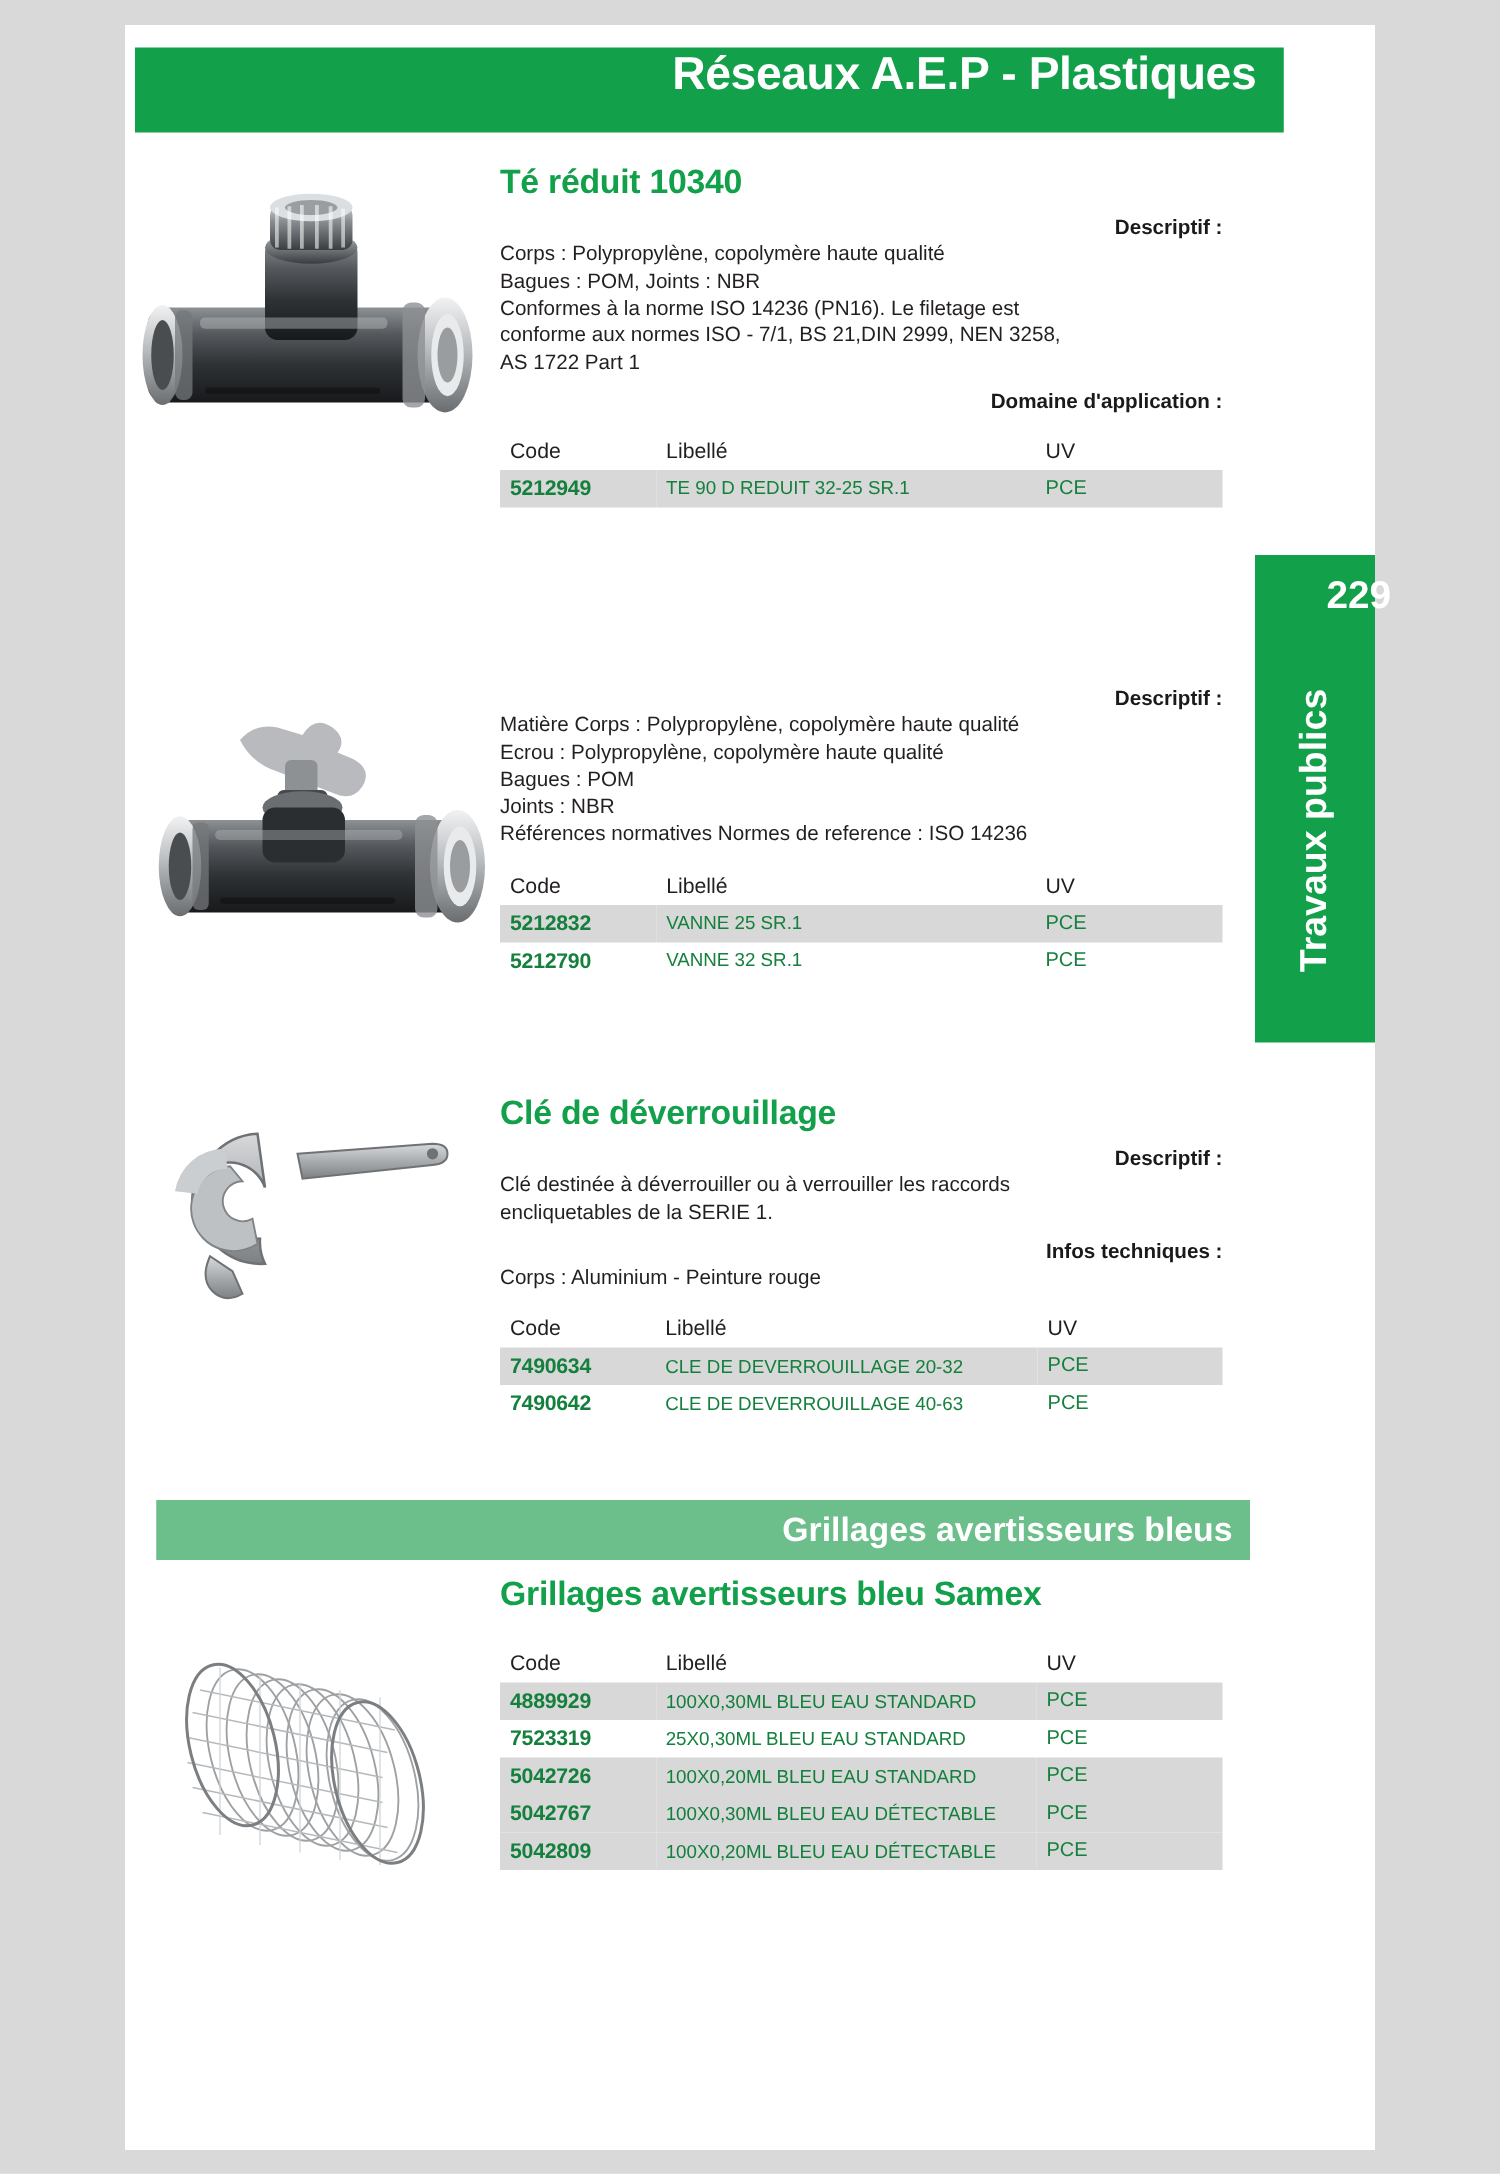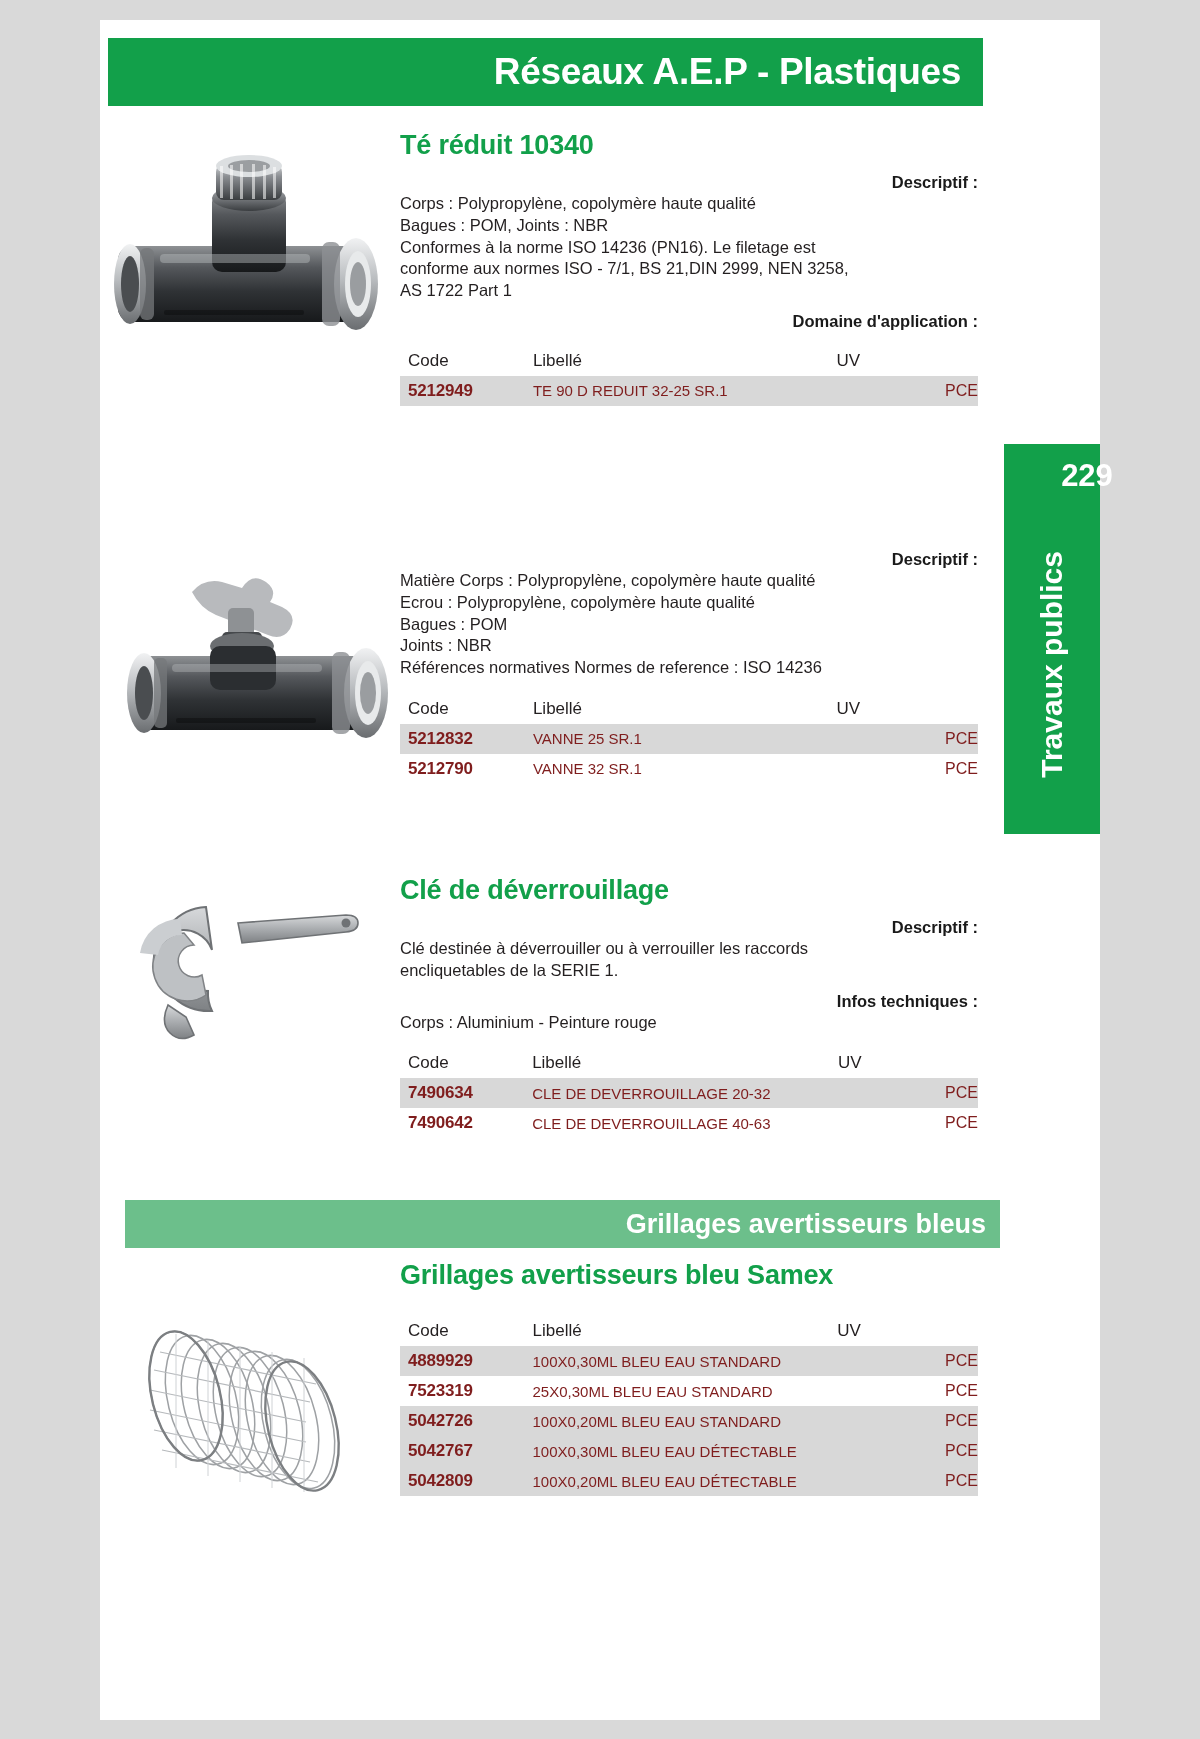--- a/index.html
+++ b/index.html
@@ -17,21 +17,21 @@
   }
   .page-shadow{
     position:absolute;left:1000px;top:20px;width:8px;height:1700px;
     background:linear-gradient(to right,rgba(0,0,0,.18),rgba(0,0,0,0));
   }
   
   .header{
     position:absolute;left:8px;top:18px;
     width:875px;height:68px;
     background:#12a04a;
-    display:flex;align-items:center;justify-content:flex-end;
+    display:flex;align-items:flex-start;justify-content:flex-end;padding-left:44px;
   }
   .header-title{
     color:#fff;font-size:37px;font-weight:bold;
     letter-spacing:-.3px;
     padding-right:22px;
     white-space:nowrap;
   }
   
   .side-tab{
     position:absolute;left:1004px;top:444px;
@@ -71,26 +71,26 @@
     font-size:16.5px;color:#231f20;line-height:1.32;
     margin:0;
   }
   
   .ptable{width:578px;border-collapse:collapse;margin-top:18px;}
   .ptable th{
     font-size:17px;font-weight:normal;color:#231f20;
     text-align:left;padding:2px 0 5px 8px;
   }
   .ptable td{
-    font-size:15px;color:#7f1d1d;
+    font-size:15px;color:#15803d;
     padding:5px 0 5px 8px;
     font-family:"Liberation Sans Narrow","Liberation Sans",sans-serif;
   }
   .ptable td.code{font-weight:bold;font-size:17px;letter-spacing:-.2px;}
-  .ptable td.uv{font-family:"Liberation Sans",sans-serif;font-size:16px;text-align:right;}
+  .ptable td.uv{font-family:"Liberation Sans",sans-serif;font-size:16px;}
   .ptable tr.alt td{background:#d8d8d8;}
   .col-code{width:120px;}
   .col-lib{width:310px;}
   .col-uv{width:148px;}
   
   .sub-banner{
     position:absolute;left:8px;
     width:875px;height:48px;
     background:#6cbf8b;
     display:flex;align-items:center;justify-content:flex-end;

